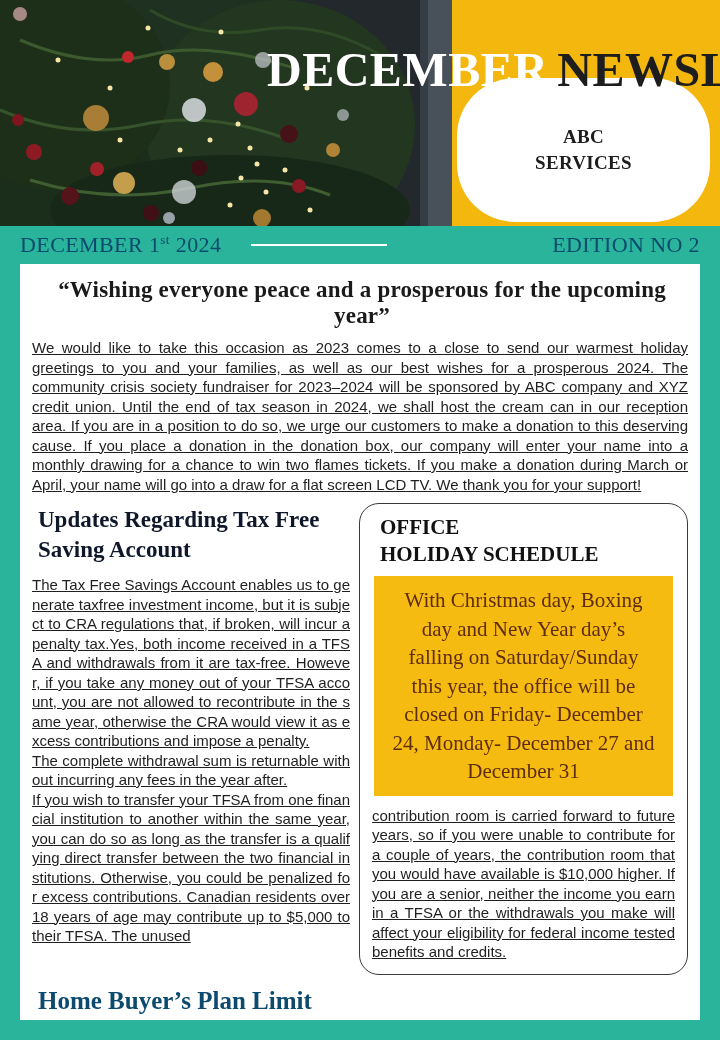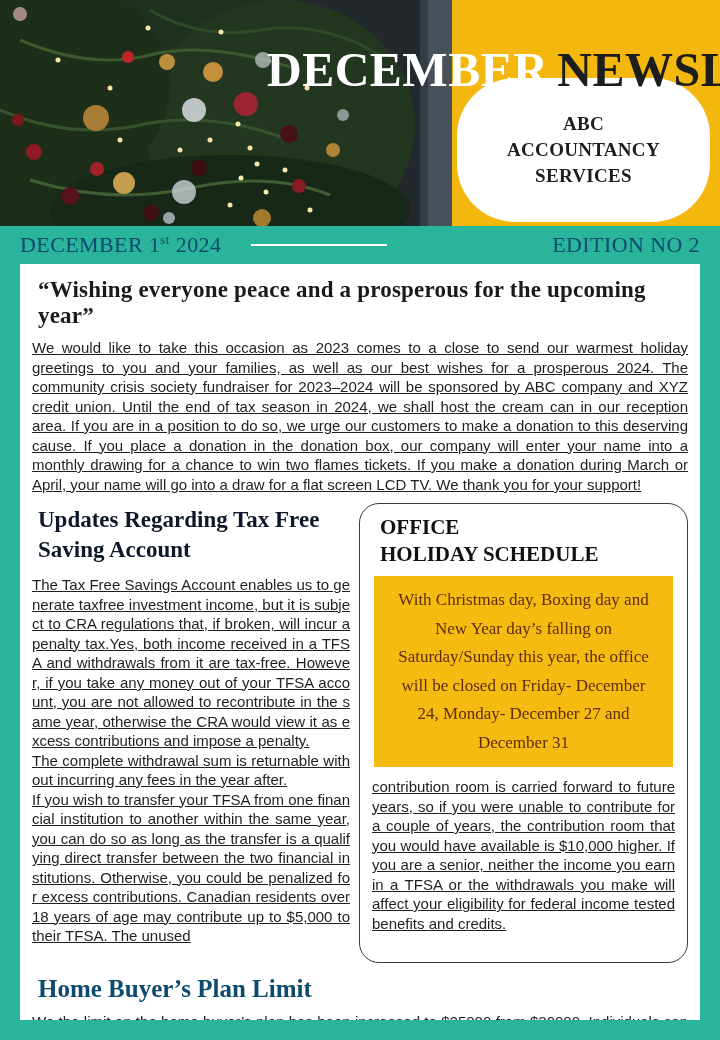--- a/index.html
+++ b/index.html
@@ -42,21 +42,21 @@
   .date-sup { font-size: 13px; vertical-align: super; }
   .date-year { margin-left: 6px; }
 
   
   .content {
     margin: 0 20px; width: 680px; height: 756px;
     background: #ffffff; padding: 4px 12px 0; overflow: hidden;
   }
   .quote {
     font-family: "Liberation Serif", serif; font-weight: bold;
-    font-size: 23px; color: #1a1a1a; padding: 9px 2px 9px 6px; letter-spacing: 0.2px;
+    font-size: 23px; color: #1a1a1a; padding: 9px 2px 9px 6px; letter-spacing: 0.2px; text-align: center;
   }
   .lead-body, .schedule-body, .hbp-body, .col-left p {
     font-size: 15px; line-height: 19.5px; text-align: justify; color: #1f1f1f; margin: 0; text-decoration: underline;
   }
 
   .columns { display: flex; margin-top: 9px; }
   .col-left { width: 327px; padding-right: 9px; }
   .col-left h2 {
     font-family: "Liberation Serif", serif; font-weight: bold;
     font-size: 23px; line-height: 30px; color: #0f172a; margin: 2px 0 10px 6px;
@@ -67,21 +67,21 @@
   .schedule-box {
     border: 1.5px solid #3a3a3a; border-radius: 20px;
     padding: 8px 12px 12px; min-height: 460px;
   }
   .schedule-box h2 {
     font-family: "Liberation Serif", serif; font-weight: bold;
     font-size: 21px; line-height: 27px; color: #111111; margin: 2px 0 8px 8px;
   }
   .highlight-box {
     background: #F6BB10; color: #5E2D0E;
-    font-family: "Liberation Serif", serif; font-size: 17px; line-height: 28.5px;
+    font-family: "Liberation Serif", serif; font-size: 21px; line-height: 28.5px;
     text-align: center; padding: 10px 18px; margin: 2px 2px 10px;
   }
 
   .hbp-heading {
     font-family: "Liberation Serif", serif; font-weight: bold;
     font-size: 25px; color: #0c4a6e; margin: 12px 0 9px 6px;
   }
 </style>
 </head>
 <body>
@@ -139,21 +139,20 @@
         <circle cx="120" cy="140" r="2.5"></circle>
           <circle cx="285" cy="170" r="2.5"></circle>
         <circle cx="310" cy="210" r="2.5"></circle>
           <circle cx="230" cy="205" r="2.5"></circle>
       </g>
     </svg>
   </div>
   <h1 class="masthead-title"><span class="title-december">DECEMBER</span><span class="title-newsletter">NEWSLETTER</span></h1>
   <div class="logo-oval">
     <span>ABC</span>
-    <span>ACCOUNTANCY</span>
     <span>SERVICES</span>
   </div>
 </header>
 
 <div class="dateline">
   <span><span>DECEMBER 1</span><span class="date-sup">st</span><span class="date-year">2024</span></span>
   <div class="rule"></div>
   <div class="spacer"></div>
   <span>EDITION NO 2</span>
 </div>

